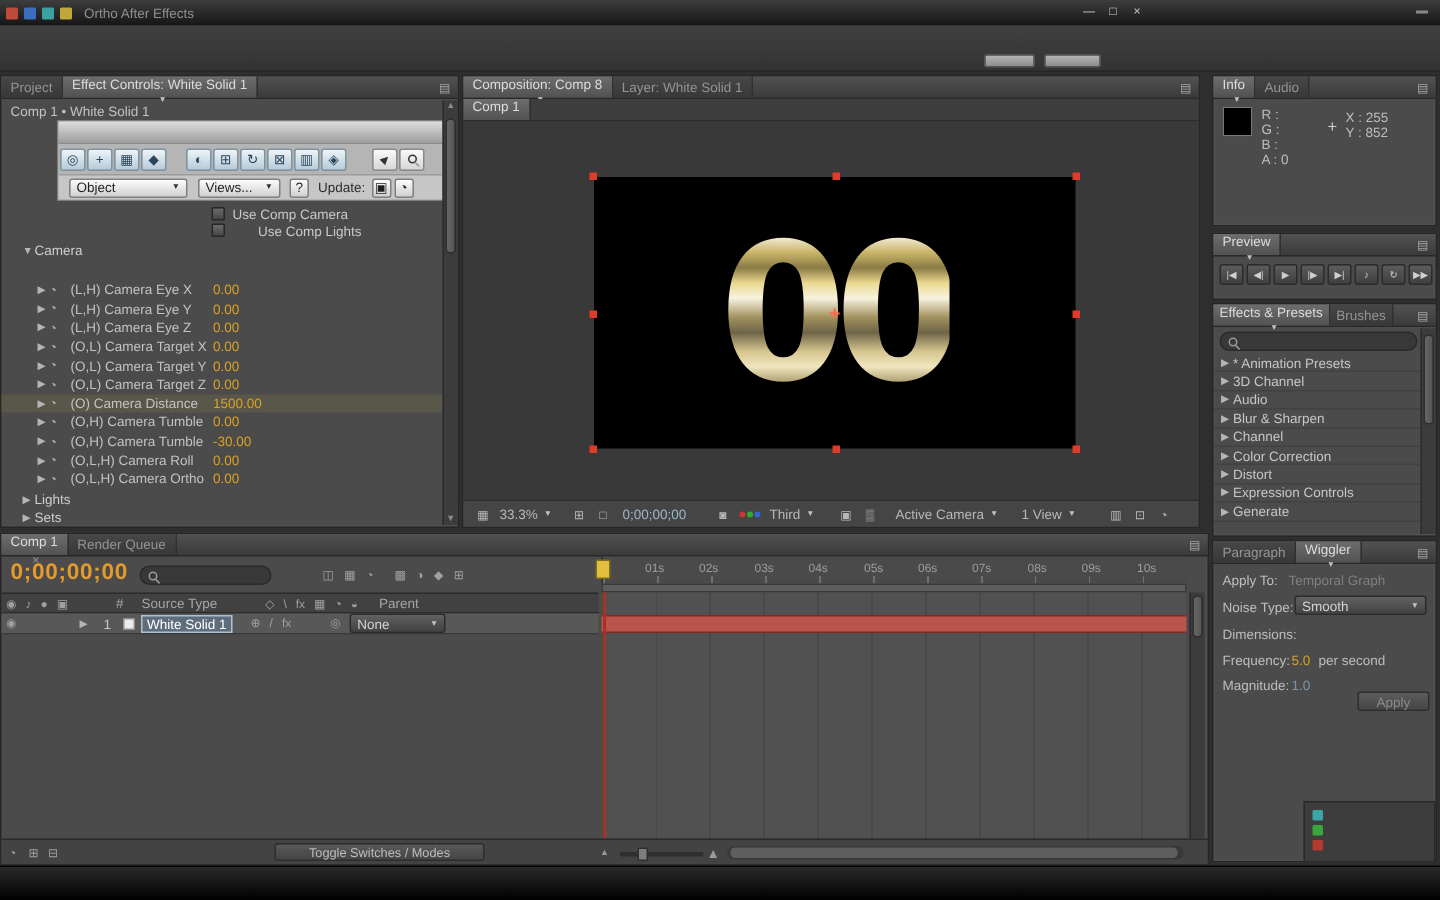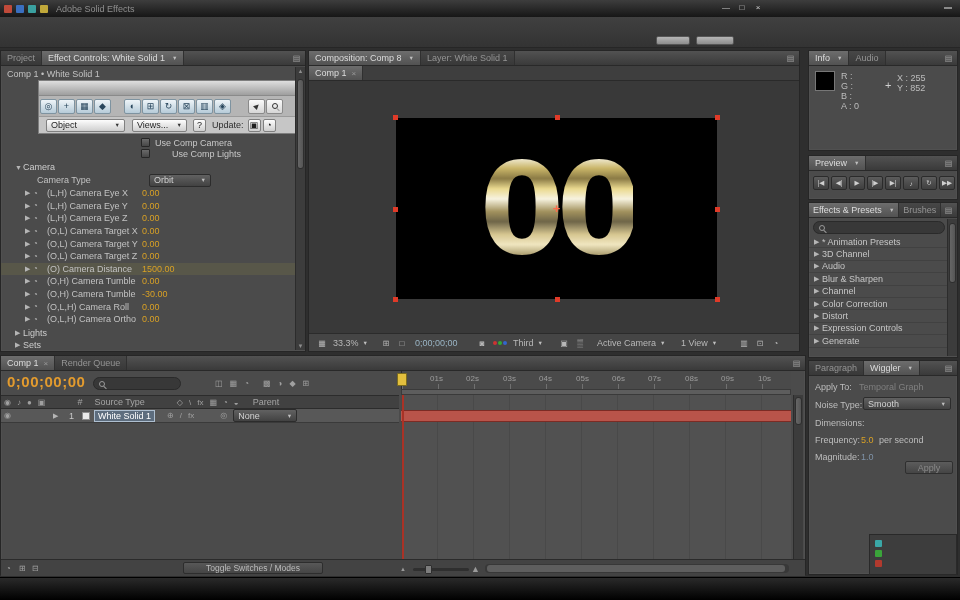--- a/index.html
+++ b/index.html
@@ -15,21 +15,21 @@
   .win-controls{position:absolute;left:720px;top:2px;display:flex;gap:4px;}
   .win-btn{width:12px;height:11px;color:#cfcfcf;font-size:8px;text-align:center;line-height:11px;}
   .tb-dash{position:absolute;left:944px;top:7px;width:8px;height:2px;background:#8a8a8a;}
   .toolstrip{position:absolute;left:0;top:17px;width:960px;height:31px;background:linear-gradient(#404040,#333);border-bottom:1px solid #262626;}
   .mini-btn{position:absolute;top:19px;height:9px;background:linear-gradient(#b5b5b5,#8d8d8d);border:1px solid #555;border-radius:2px;}
 
   
   .panel{position:absolute;background:#4b4b4b;border:1px solid #262626;box-shadow:inset 0 0 0 1px rgba(255,255,255,0.03);}
   .tabbar{position:absolute;left:0;top:0;right:0;height:15px;background:linear-gradient(#525252,#3a3a3a);border-bottom:1px solid #292929;display:flex;}
   .tab{display:flex;align-items:center;gap:3px;padding:0 6px;font-size:9px;color:#949494;border-right:1px solid #303030;background:linear-gradient(#474747,#383838);white-space:nowrap;}
-  .tab.active{background:linear-gradient(#6d6d6d,#525252);color:#dcdcdc;}
+  .tab.active{background:linear-gradient(#6d6d6d,#525252);color:#dcdcdc;flex-direction:column;}
   .tab .x{color:#9a9a9a;font-size:8px;margin-left:2px;}
   .caret{font-size:5.5px;color:#c0c0c0;margin-left:4px;}
   .panel-menu{position:absolute;right:2px;top:2px;width:13px;height:11px;color:#a5a5a5;font-size:8px;text-align:center;line-height:11px;}
   .dd{height:13px;background:linear-gradient(#616161,#424242);border:1px solid #2c2c2c;border-radius:2px;display:inline-flex;align-items:center;justify-content:space-between;padding:0 4px;color:#d2d2d2;font-size:9px;}
   .search{background:#383838;border:1px solid #2a2a2a;border-radius:7px;height:13px;display:flex;align-items:center;gap:4px;padding:0 5px;}
   .maglass{width:6px;height:6px;border:1px solid #9a9a9a;border-radius:50%;position:relative;flex:none;}
   .maglass::after{content:"";position:absolute;width:4px;height:1px;background:#9a9a9a;right:-3px;bottom:-2px;transform:rotate(45deg);}
   .sb-v{position:absolute;width:10px;background:#3c3c3c;border-left:1px solid #2c2c2c;}
   .sb-thumb{position:absolute;left:1px;right:1px;background:linear-gradient(90deg,#666,#555);border-radius:3px;border:1px solid #2e2e2e;}
   .sb-arrow{position:absolute;left:0;width:100%;text-align:center;color:#8d8d8d;font-size:6px;}
@@ -113,21 +113,21 @@
 </head>
 <body>
 
 <div class="screen">
 
   <div class="titlebar">
     <span class="tb-icon" style="background:#c04a3a;"></span>
     <span class="tb-icon" style="background:#3a6fc0;"></span>
     <span class="tb-icon" style="background:#3aa0a0;"></span>
     <span class="tb-icon" style="background:#c0a83a;"></span>
-    <span class="tb-title">Adobe Solid Effects</span>
+    <span class="tb-title">Ortho After Effects</span>
     <div class="win-controls">
       <span class="win-btn">—</span>
       <span class="win-btn">□</span>
       <span class="win-btn">×</span>
     </div>
     <span class="tb-dash"></span>
   </div>
 
   <div class="toolstrip">
     <span class="mini-btn" style="left:656px;width:34px;"></span>
@@ -192,27 +192,20 @@
     </div>
     <div class="cb-row" style="top:97px;gap:22px;">
       <span class="cb"></span>
       <span>Use Comp Lights</span>
     </div>
 
     <div class="group-row" style="top:110px;">
       <span class="twirl">▼</span>
       <span>Camera</span>
     </div>
-    <div class="ct-row" style="top:122px;">
-      <span style="width:112px;">Camera Type</span>
-      <span class="dd" style="width:62px;">
-        <span>Orbit</span>
-        <span class="caret">▼</span>
-      </span>
-    </div>
 
     <div class="props">
       <div class="prop-row">
           <span class="twirl">▶</span>
           <span class="stopwatch">◔</span>
           <span class="prop-label">(L,H) Camera Eye X</span>
           <span class="prop-value">0.00</span>
         </div>
       <div class="prop-row">
           <span class="twirl">▶</span>

